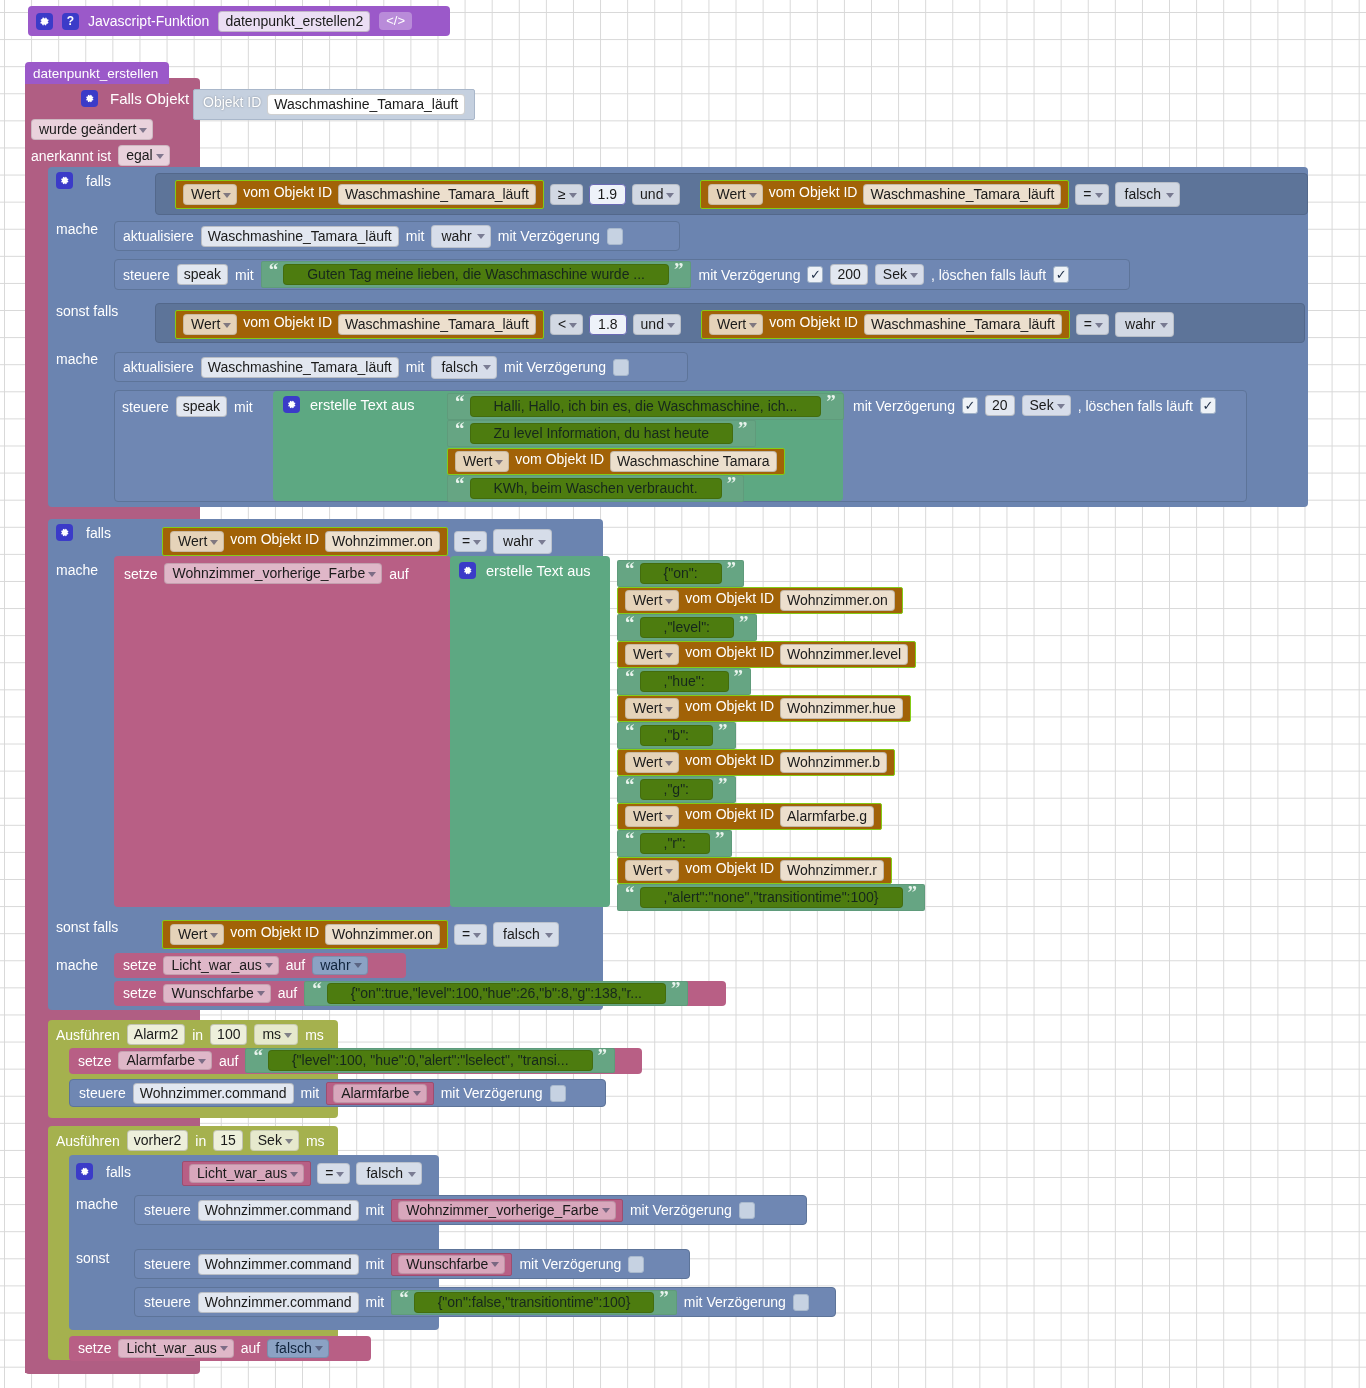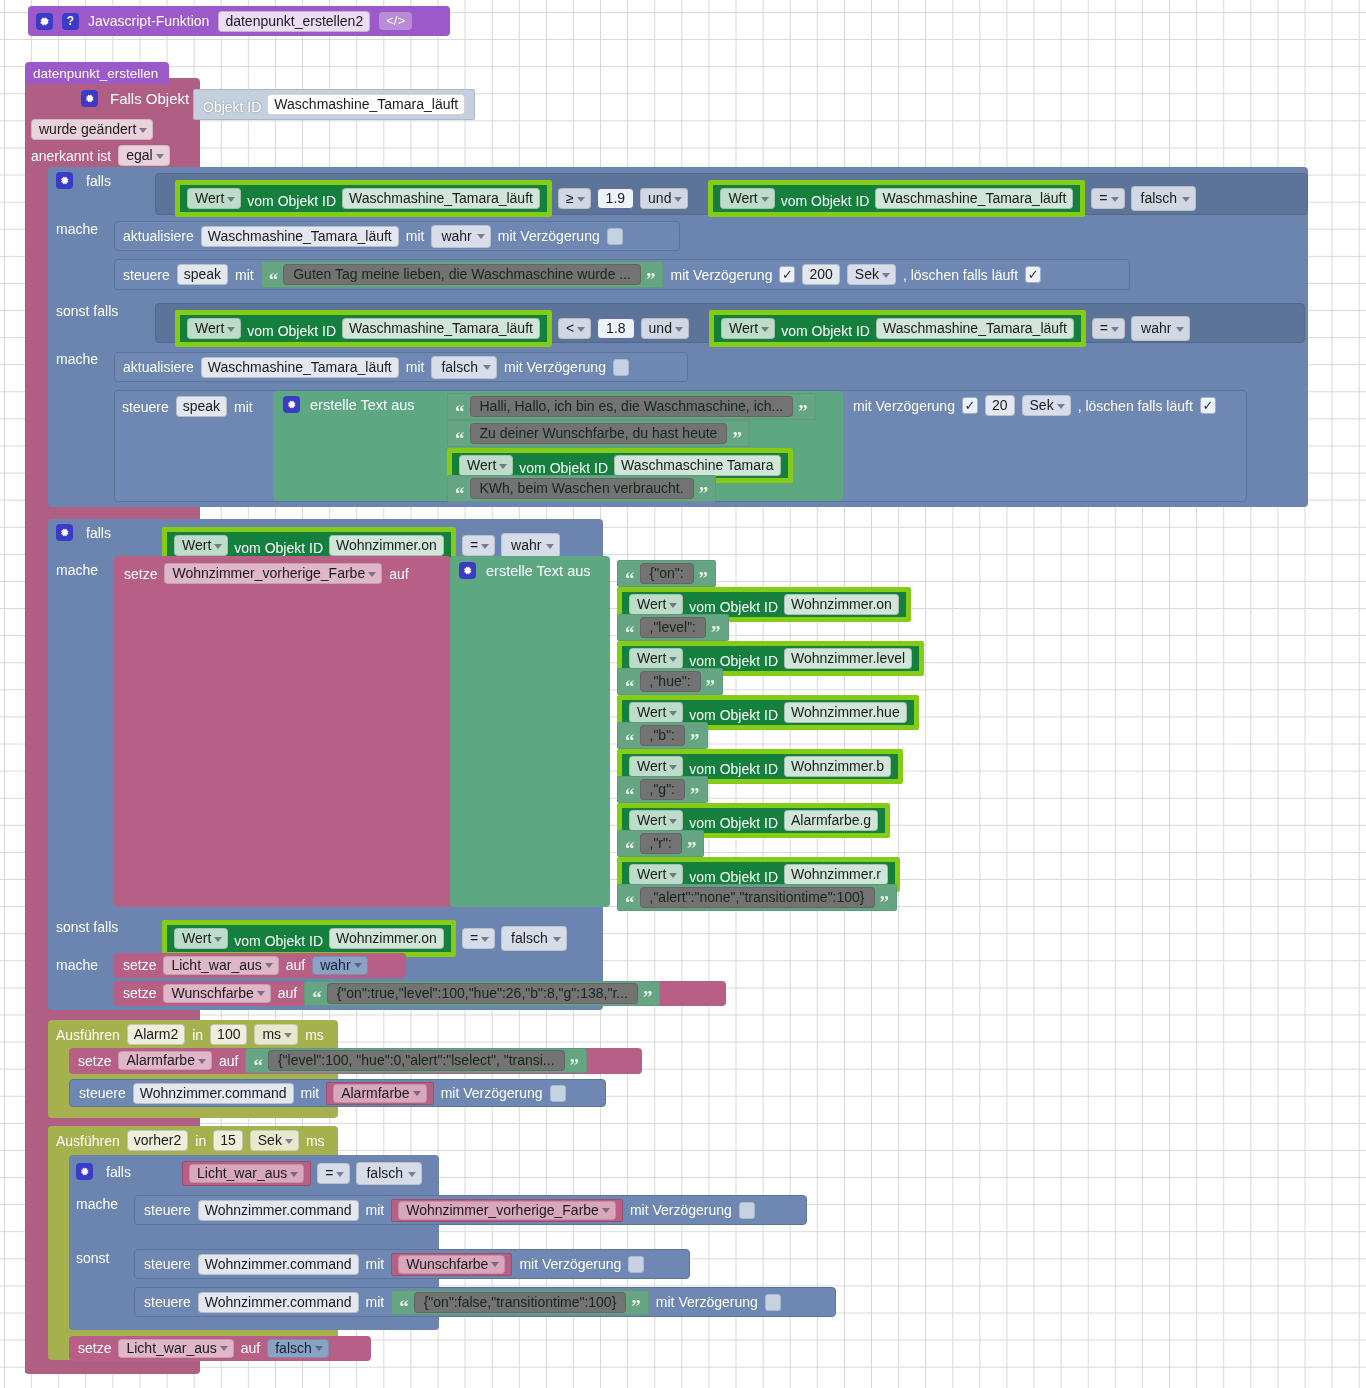--- a/index.html
+++ b/index.html
@@ -37,22 +37,22 @@
     background:rgba(255,255,255,.72); color:#1a1a1a; border-radius:4px;
     padding:1px 16px 2px 7px; white-space:nowrap; position:relative; font-size:14px;
     border:1px solid rgba(0,0,0,.12);
   }
   .dd:after{
     content:""; position:absolute; right:5px; top:50%; margin-top:-2px;
     border-left:4px solid transparent; border-right:4px solid transparent;
     border-top:5px solid rgba(60,60,90,.6);
   }
   
-  .rep{ display:inline-flex; align-items:flex-end; gap:6px; border-radius:2px; padding:3px 8px; }
-  .rep.blue2{ background:#15803d; border:5px solid #84cc16; }
+  .rep{ display:inline-flex; align-items:flex-start; gap:6px; border-radius:2px; padding:3px 8px; }
+  .rep.blue2{ background:#a16207; border:1px solid #84cc16; }
   .rep.pink{ background:#b85f85; border:1px solid #9d4d6f; }
   .rep.green{ background:#66a583; border:1px solid #57907170; }
 
   
   .gear,.quest{
     width:17px;height:17px;border-radius:4px;background:#3b3bc8;
     display:inline-flex;align-items:center;justify-content:center;
     color:#fff;font-size:11px;line-height:1;flex:none;
   }
   .gear svg{ display:block; }
@@ -72,21 +72,21 @@
   .c-blue  { background:#6b84b0; }
   .c-green { background:#5da882; }
   .c-olive { background:#a5b14e; }
   .c-pink  { background:#b85f85; }
 
   .codebtn{
     background:rgba(255,255,255,.30); color:#fff; border-radius:4px;
     padding:1px 7px 2px; font-size:13px;
   }
   .txtfld{
-    background:#737373; color:#16281c; border-radius:4px; padding:1px 9px 2px;
+    background:#4d7c0f; color:#16281c; border-radius:4px; padding:1px 23px 2px;
     border:1px solid rgba(0,0,0,.12); white-space:nowrap;
   }
   .numfld{
     background:#eef2f9; color:#1a1a1a; border-radius:4px; padding:1px 8px 2px;
     border:1px solid #6a6ab4; white-space:nowrap; font-size:14px;
   }
 </style>
 </head>
 <body>
 
@@ -258,21 +258,21 @@
     <span class="lbl" style="font-size:14.5px;">erstelle Text aus</span>
   </div>
 
   <div class="rep green" style="position:absolute; left:447px; top:393px; padding:2px 7px; gap:5px;">
     <span class="q">“</span>
     <span class="txtfld">Halli, Hallo, ich bin es, die Waschmaschine, ich...</span>
     <span class="q">”</span>
   </div>
   <div class="rep green" style="position:absolute; left:447px; top:420px; padding:2px 7px; gap:5px;">
     <span class="q">“</span>
-    <span class="txtfld">Zu deiner Wunschfarbe, du hast heute</span>
+    <span class="txtfld">Zu level Information, du hast heute</span>
     <span class="q">”</span>
   </div>
   <div class="rep blue2" style="position:absolute; left:447px; top:448px; padding:2px 7px; gap:6px;">
     <span class="dd">Wert</span>
     <span class="lbl">vom Objekt ID</span>
     <span class="fld dim">Waschmaschine Tamara</span>
   </div>
   <div class="rep green" style="position:absolute; left:447px; top:475px; padding:2px 7px; gap:5px;">
     <span class="q">“</span>
     <span class="txtfld">KWh, beim Waschen verbraucht.</span>

